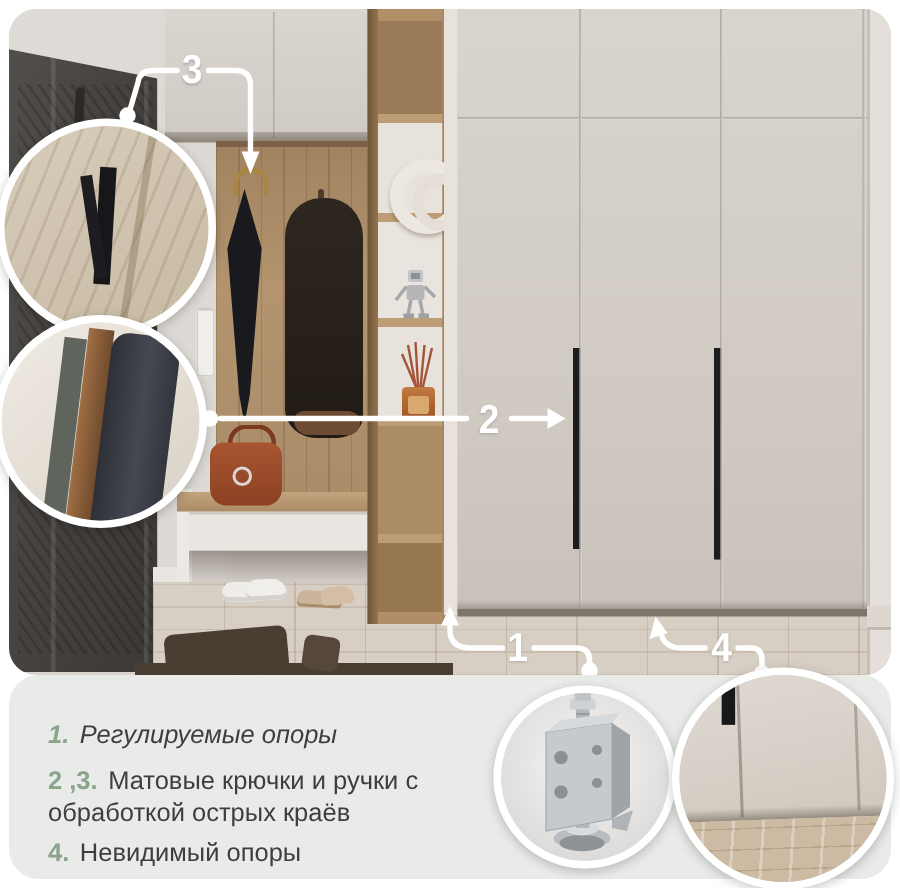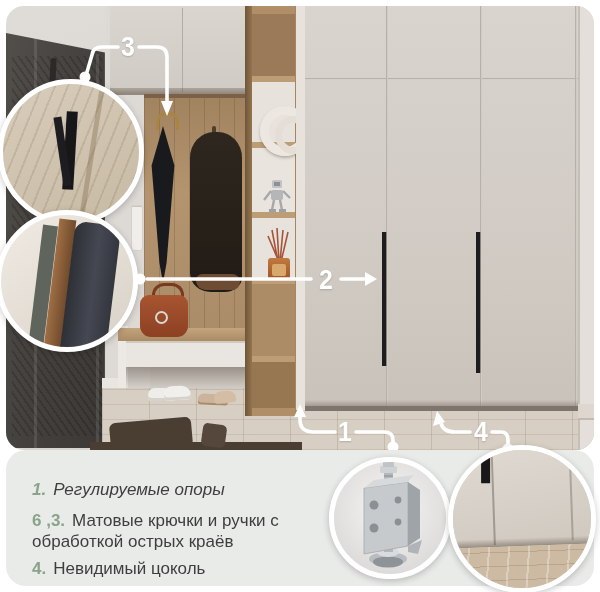--- a/index.html
+++ b/index.html
@@ -236,25 +236,25 @@
     <div class="abs co-num" style="left:320px;top:274px;">2</div>
     <div class="abs co-num" style="left:339px;top:426px;">1</div>
     <div class="abs co-num" style="left:475px;top:426px;">4</div>
   </div>
 
   <div class="abs panel">
     <div class="abs lg-item" style="top:8px;font-style:italic;">
       <span class="lg-num">1.</span><span>Регулируемые опоры</span>
     </div>
     <div class="abs lg-item" style="top:39px;">
-      <span class="lg-num">6 ,3.</span><span>Матовые крючки и ручки с
+      <span class="lg-num">2 ,3.</span><span>Матовые крючки и ручки с
 обработкой острых краёв</span>
     </div>
     <div class="abs lg-item" style="top:87px;">
-      <span class="lg-num">4.</span><span>Невидимый цоколь</span>
+      <span class="lg-num">4.</span><span>Невидимый опоры</span>
     </div>
   </div>
 
   <div class="abs inset foot-circle">
     <svg class="abs" style="left:0;top:0;" width="112" height="112" viewBox="0 0 112 112">
       <ellipse cx="54" cy="97" rx="19" ry="7" fill="#b9bdc1"></ellipse>
       <ellipse cx="54" cy="100" rx="15" ry="5.5" fill="#8e9397"></ellipse>
       <ellipse cx="54" cy="90" rx="11" ry="5" fill="#d9dcdf"></ellipse>
       <rect x="50" y="6" width="9" height="84" fill="#b4b8bc"></rect>
       <path d="M50 14 h9 M50 22 h9 M50 30 h9 M50 66 h9 M50 74 h9 M50 82 h9" stroke="#979c9f" stroke-width="1.4"></path>

